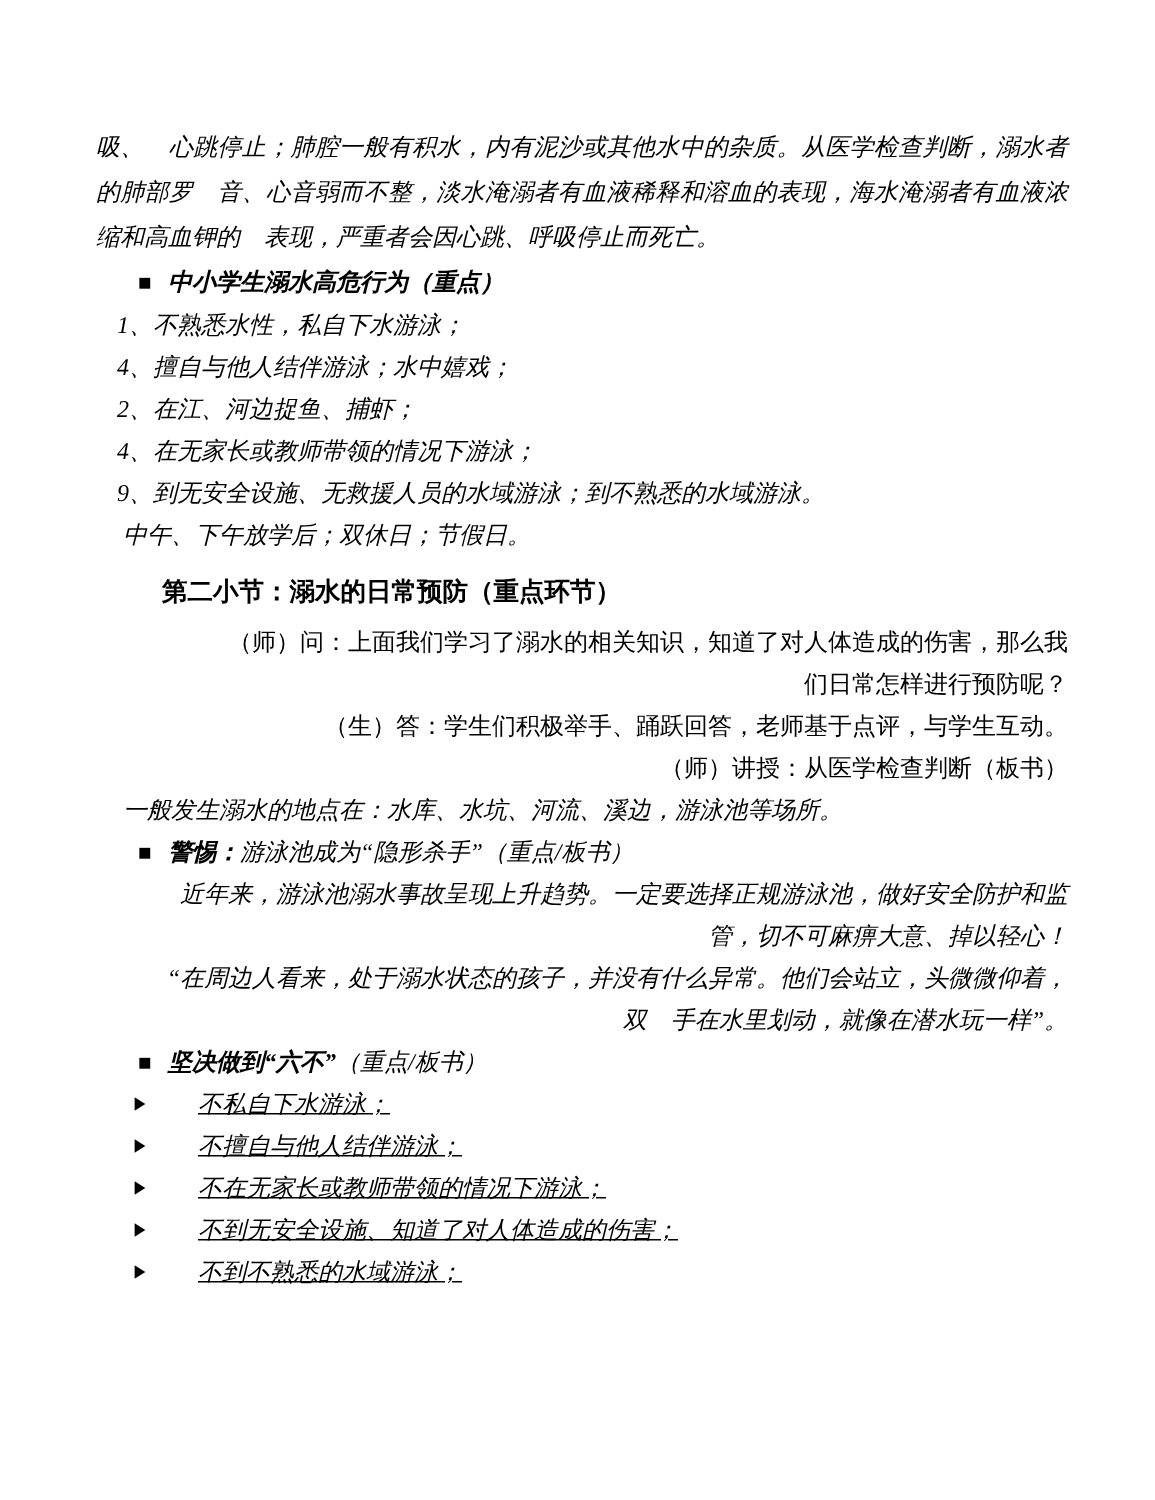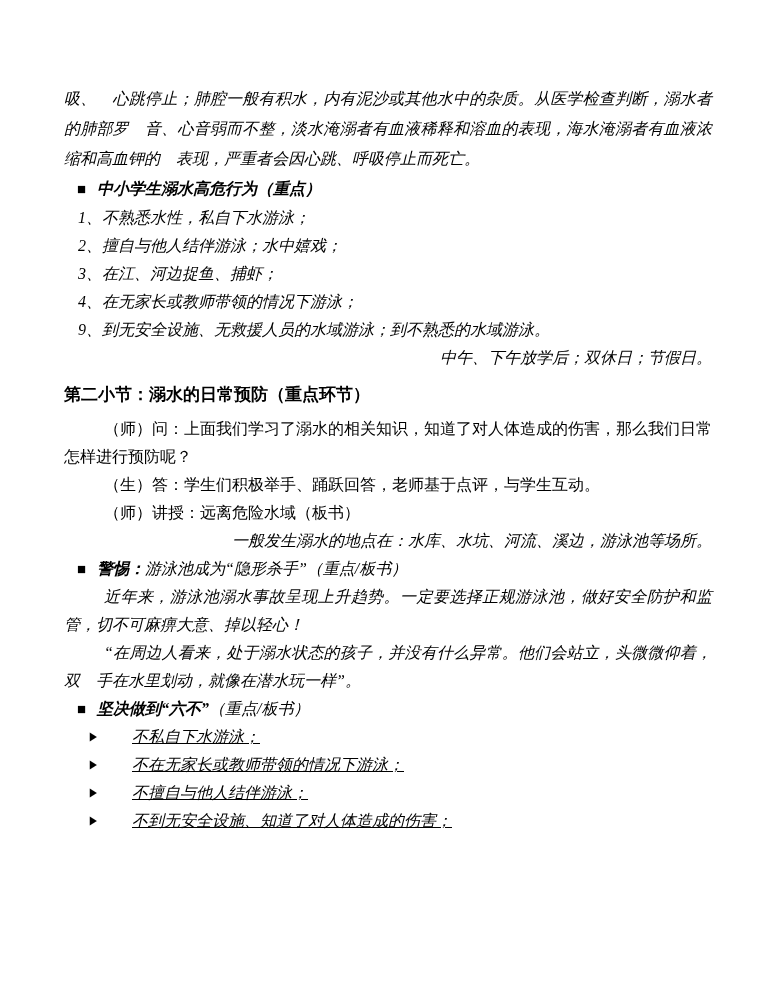--- a/index.html
+++ b/index.html
@@ -29,88 +29,90 @@
   }
   
   .kaiti {
     font-family: "Liberation Serif", serif;
     font-style: italic;
   }
   
   .songti {
     font-family: "Liberation Serif", serif;
     font-style: normal;
+    margin-left: 44px;
   }
   .p-intro {
     line-height: 30px;
     text-align: justify;
   }
   .justify { text-align: justify; }
   .heading {
-    margin-left: 13px;
+    margin-left: 28px;
     font-weight: 400;
   }
   .heading .hb { font-weight: 700; }
   .heading.first { line-height: 30px; }
   .sq {
     font-style: normal;
     font-size: 15px;
     margin-right: 11px;
   }
   .num-item { margin-left: 14px; }
-  .sub-line { margin-left: 18px; text-align: right; }
+  .sub-line { margin-left: 18px; }
   .section-title {
     margin-top: 8px;
     font-size: 17px;
     font-weight: 700;
     line-height: 30px;
   }
-  .indent2 { text-indent: 40px; }
+  .indent2 { text-indent: 40px; text-align: right; }
   .q-first { margin-top: 5px; }
   .bullet-item { margin-left: 24px; text-decoration: underline; }
   .bullet {
     display: inline-block;
     width: 44px;
     font-style: normal;
     font-size: 11px;
     vertical-align: 1px;
   }
 </style>
 </head>
 <body>
 
 <div class="page">
 
   <p class="kaiti p-intro">吸、　心跳停止；肺腔一般有积水，内有泥沙或其他水中的杂质。从医学检查判断，溺水者的肺部罗　音、心音弱而不整，淡水淹溺者有血液稀释和溶血的表现，海水淹溺者有血液浓缩和高血钾的　表现，严重者会因心跳、呼吸停止而死亡。</p>
 
   <p class="kaiti heading first"><span class="sq">■</span><span class="hb">中小学生溺水高危行为（重点）</span><span class="hr"></span></p>
 
   <p class="kaiti num-item">1、不熟悉水性，私自下水游泳；</p>
-  <p class="kaiti num-item">2、擅自与他人结伴游泳；水中嬉戏；</p>
-  <p class="kaiti num-item">3、在江、河边捉鱼、捕虾；</p>
+  <p class="kaiti num-item">4、擅自与他人结伴游泳；水中嬉戏；</p>
+  <p class="kaiti num-item">2、在江、河边捉鱼、捕虾；</p>
   <p class="kaiti num-item">4、在无家长或教师带领的情况下游泳；</p>
   <p class="kaiti num-item">9、到无安全设施、无救援人员的水域游泳；到不熟悉的水域游泳。</p>
 
 
   <p class="kaiti sub-line">中午、下午放学后；双休日；节假日。</p>
 
   <p class="songti section-title">第二小节：溺水的日常预防（重点环节）</p>
 
   <p class="songti indent2 justify q-first">（师）问：上面我们学习了溺水的相关知识，知道了对人体造成的伤害，那么我们日常怎样进行预防呢？</p>
   <p class="songti indent2">（生）答：学生们积极举手、踊跃回答，老师基于点评，与学生互动。</p>
-  <p class="songti indent2">（师）讲授：远离危险水域（板书）</p>
+  <p class="songti indent2">（师）讲授：从医学检查判断（板书）</p>
 
 
   <p class="kaiti sub-line">一般发生溺水的地点在：水库、水坑、河流、溪边，游泳池等场所。</p>
 
   <p class="kaiti heading"><span class="sq">■</span><span class="hb">警惕：</span><span class="hr">游泳池成为“隐形杀手”（重点/板书）</span></p>
 
   <p class="kaiti indent2 justify">近年来，游泳池溺水事故呈现上升趋势。一定要选择正规游泳池，做好安全防护和监管，切不可麻痹大意、掉以轻心！</p>
   <p class="kaiti indent2 justify">“在周边人看来，处于溺水状态的孩子，并没有什么异常。他们会站立，头微微仰着，双　手在水里划动，就像在潜水玩一样”。</p>
 
   <p class="kaiti heading"><span class="sq">■</span><span class="hb">坚决做到“六不”</span><span class="hr">（重点/板书）</span></p>
 
   <p class="kaiti bullet-item"><span class="bullet">▶</span><span>不私自下水游泳；</span></p>
+  <p class="kaiti bullet-item"><span class="bullet">▶</span><span>不擅自与他人结伴游泳；</span></p>
   <p class="kaiti bullet-item"><span class="bullet">▶</span><span>不在无家长或教师带领的情况下游泳；</span></p>
-  <p class="kaiti bullet-item"><span class="bullet">▶</span><span>不擅自与他人结伴游泳；</span></p>
   <p class="kaiti bullet-item"><span class="bullet">▶</span><span>不到无安全设施、知道了对人体造成的伤害；</span></p>
+  <p class="kaiti bullet-item"><span class="bullet">▶</span><span>不到不熟悉的水域游泳；</span></p>
 
 </div>
 
 </body></html>

